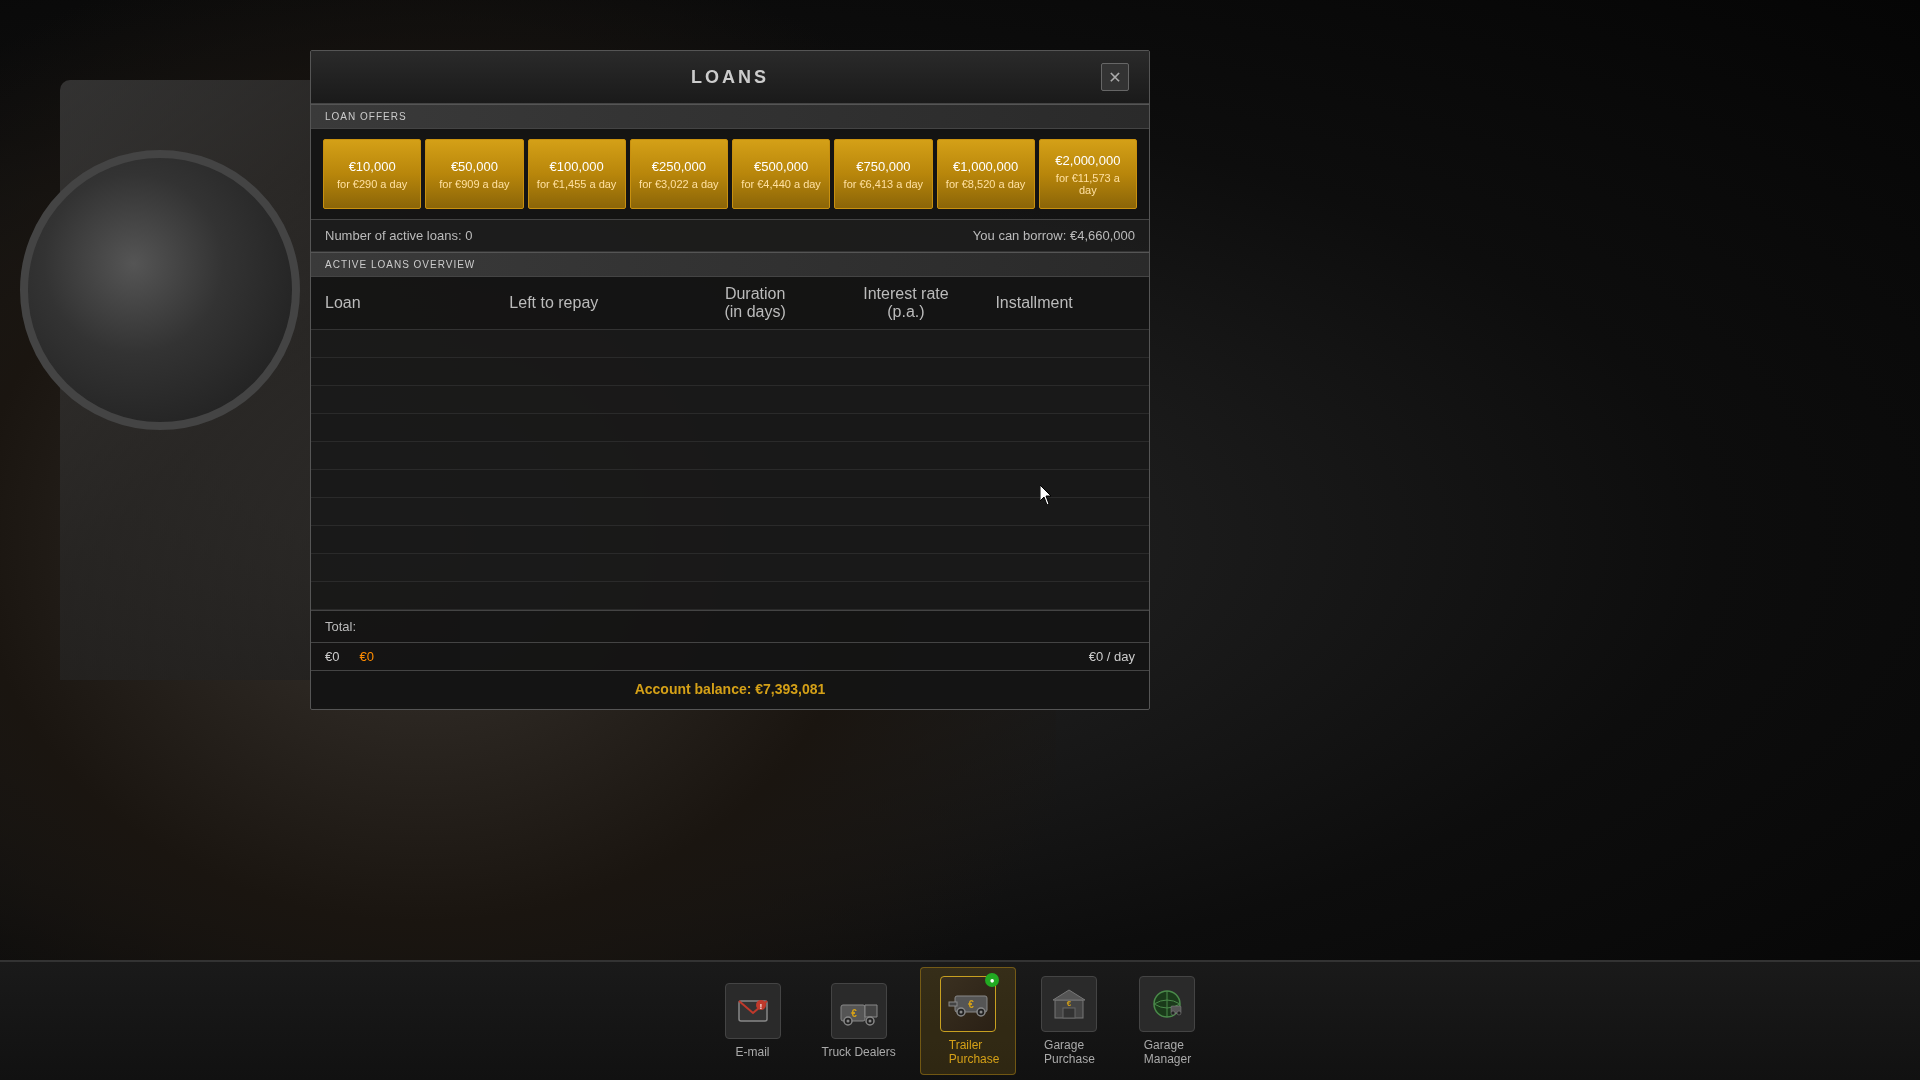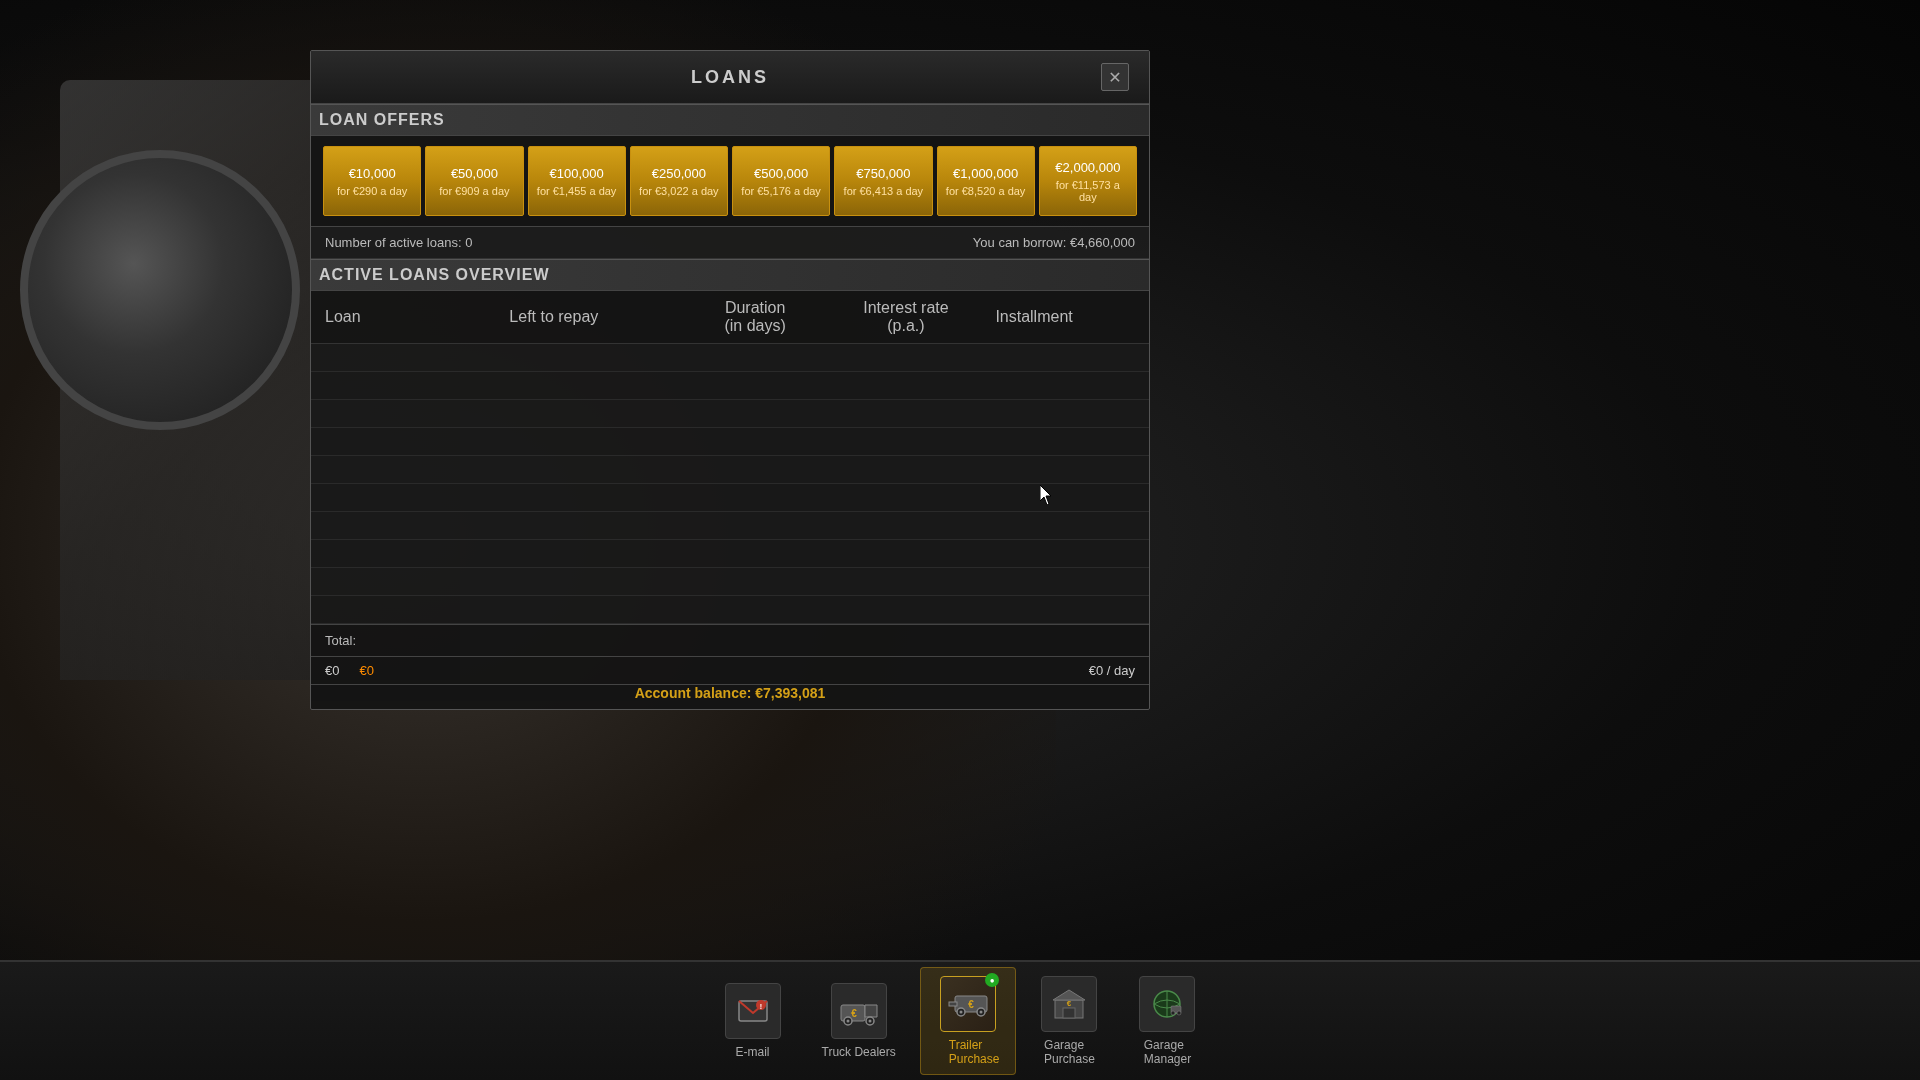--- a/index.html
+++ b/index.html
@@ -93,24 +93,24 @@
       cursor: pointer;
       display: flex;
       align-items: center;
       justify-content: center;
       border-radius: 2px;
     }
 
     
     .section-header {
       background: linear-gradient(to right, #3a3a3a, #2a2a2a);
-      padding: 6px 8px;
+      padding: 6px 14px;
       color: #cccccc;
-      font-size: 16px;
-      font-weight: bold;
+      font-size: 10px;
+      font-weight: normal;
       letter-spacing: 1px;
       border-top: 1px solid #555;
       border-bottom: 1px solid #444;
     }
 
     
     .loan-offers-section {
       padding: 10px 12px;
     }
 
@@ -228,20 +228,21 @@
       color: #ff8c00;
     }
 
     .summary-value.right {
       margin-left: auto;
     }
 
     
     .account-balance {
       text-align: center;
+      padding: 10px;
       color: #d4a017;
       font-size: 14px;
       font-weight: bold;
       background: rgba(20, 20, 20, 0.9);
       border-top: 1px solid #444;
     }
 
     
     .taskbar {
       position: absolute;
@@ -369,21 +370,21 @@
         <div class="loan-card">
           <div class="loan-amount">€100,000</div>
           <div class="loan-rate">for €1,455 a day</div>
         </div>
         <div class="loan-card">
           <div class="loan-amount">€250,000</div>
           <div class="loan-rate">for €3,022 a day</div>
         </div>
         <div class="loan-card">
           <div class="loan-amount">€500,000</div>
-          <div class="loan-rate">for €5,176 a day</div>
+          <div class="loan-rate">for €4,440 a day</div>
         </div>
         <div class="loan-card">
           <div class="loan-amount">€750,000</div>
           <div class="loan-rate">for €6,413 a day</div>
         </div>
         <div class="loan-card">
           <div class="loan-amount">€1,000,000</div>
           <div class="loan-rate">for €8,520 a day</div>
         </div>
         <div class="loan-card">

